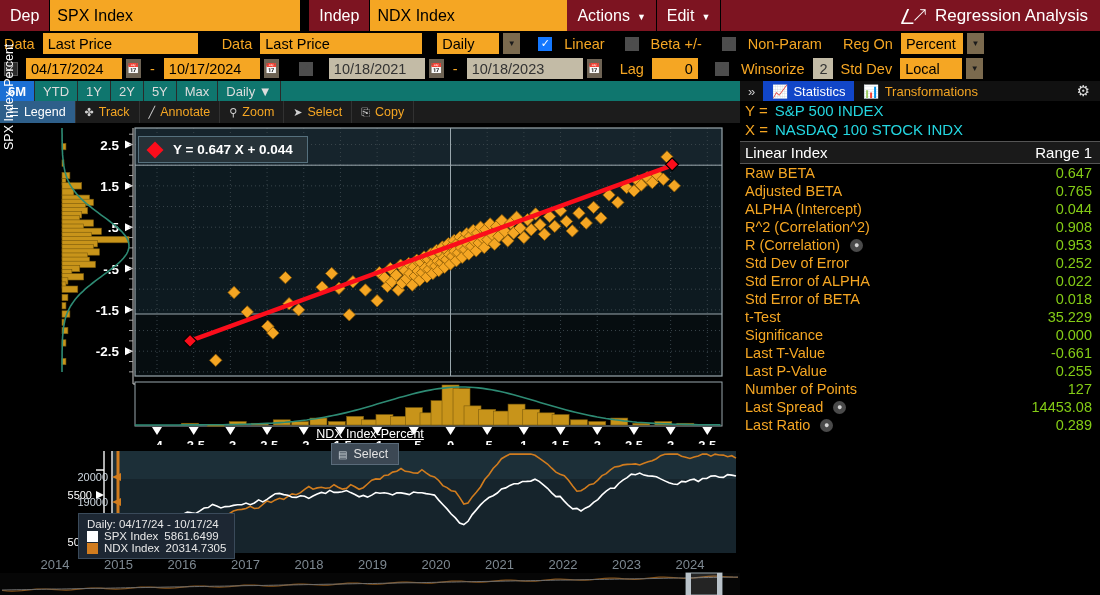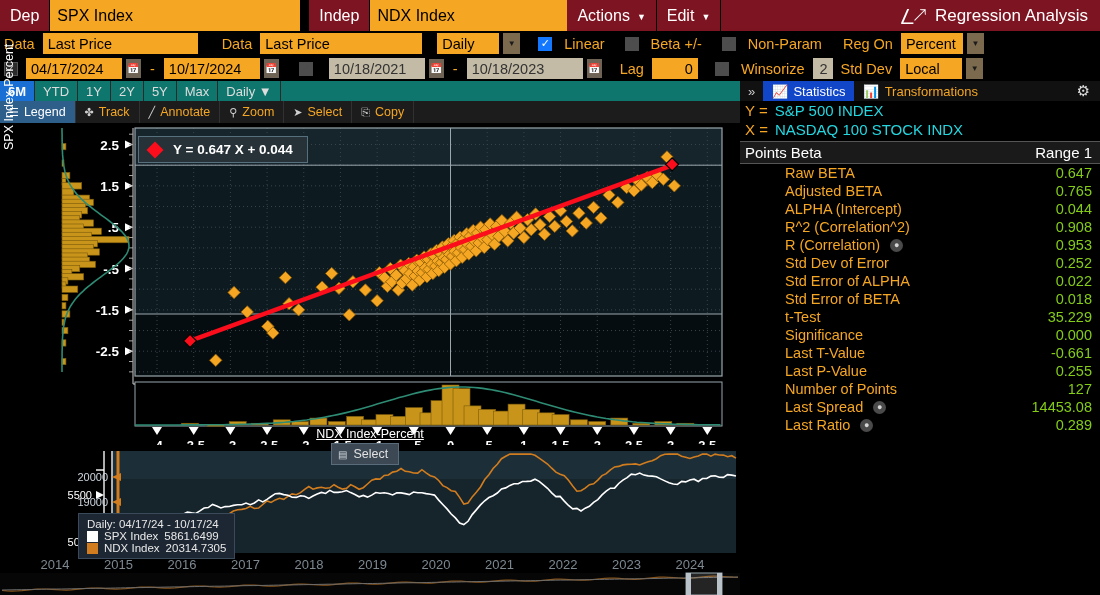--- a/index.html
+++ b/index.html
@@ -168,21 +168,21 @@
   .varline .v { color: #24d6e0; }
   .hdrrow {
     display: flex; justify-content: space-between;
     background: #1a1a1a; border-top: 1px solid #555; border-bottom: 1px solid #555;
     padding: 2px 8px 2px 5px; font-size: 15px; color: #fff; margin-top: 2px;
   }
   .srow {
     display: flex; align-items: center;
     padding: 1px 8px 1px 5px; font-size: 14.5px;
   }
-  .srow .sk { color: #f5a623; white-space: nowrap; margin-left: 40px; }
+  .srow .sk { color: #f5a623; white-space: nowrap; }
   .srow .sv { margin-left: auto; color: #84cc16; }
   .infoic {
     width: 13px; height: 13px; border-radius: 50%;
     background: #4a4a4a; color: #d6d6d6; font-size: 9px;
     display: inline-flex; align-items: center; justify-content: center;
     margin-left: 10px; line-height: 1;
   }
   .vsep {
     position: absolute; left: 740px; top: 101px;
     width: 1px; height: 494px; background: #2a2a2a;
@@ -727,21 +727,21 @@
   <div class="statpanel">
     <div class="varline">
       <span class="k">Y =</span>
       <span class="v">S&amp;P 500 INDEX</span>
     </div>
     <div class="varline">
       <span class="k">X =</span>
       <span class="v">NASDAQ 100 STOCK INDX</span>
     </div>
     <div class="hdrrow">
-      <span>Points Beta</span>
+      <span>Linear Index</span>
       <span>Range 1</span>
     </div>
     <div id="statRows">
         <div class="srow">
           <span class="sk">Raw BETA</span>
           <span class="sv">0.647</span>
         </div>
         <div class="srow">
           <span class="sk">Adjusted BETA</span>
           <span class="sv">0.765</span>

